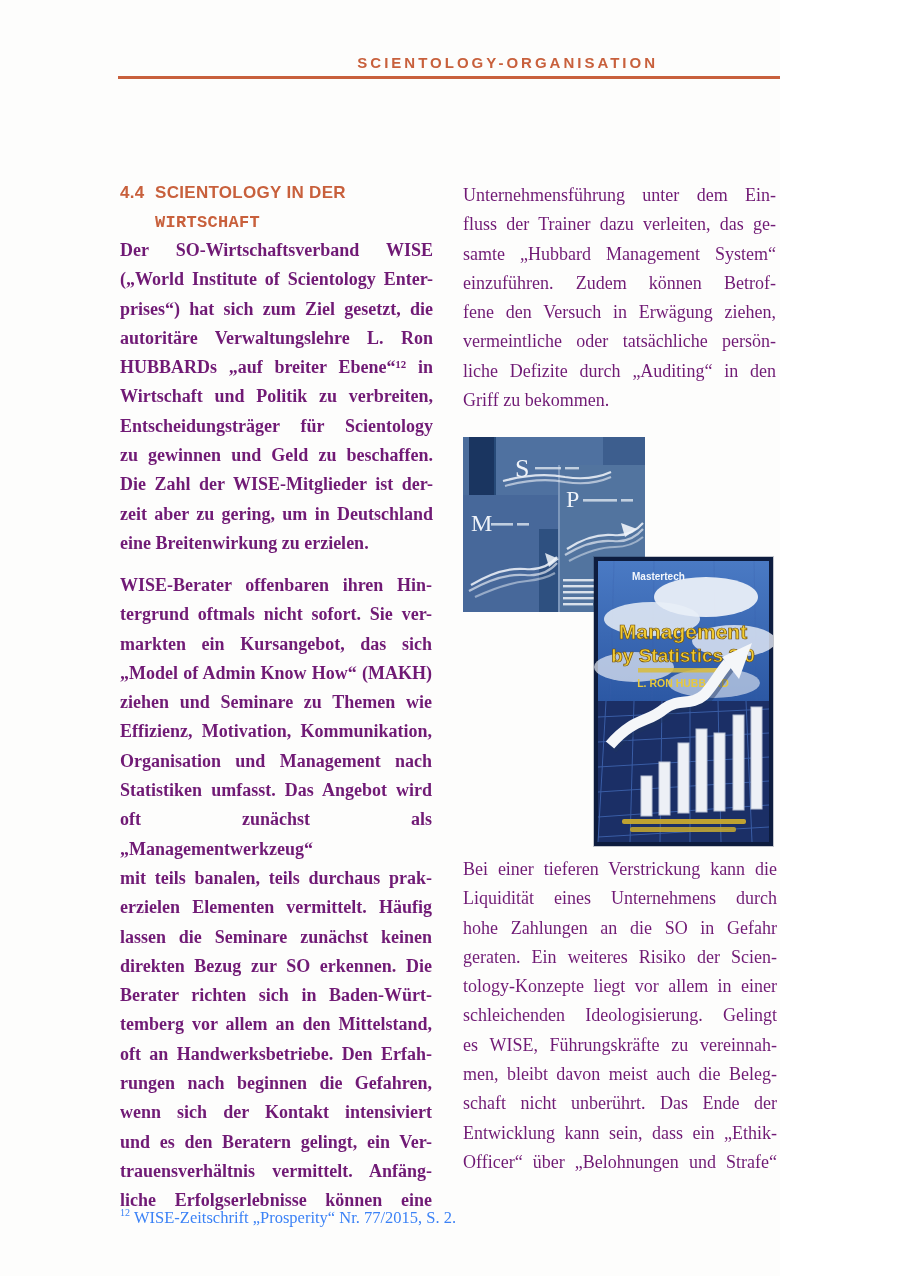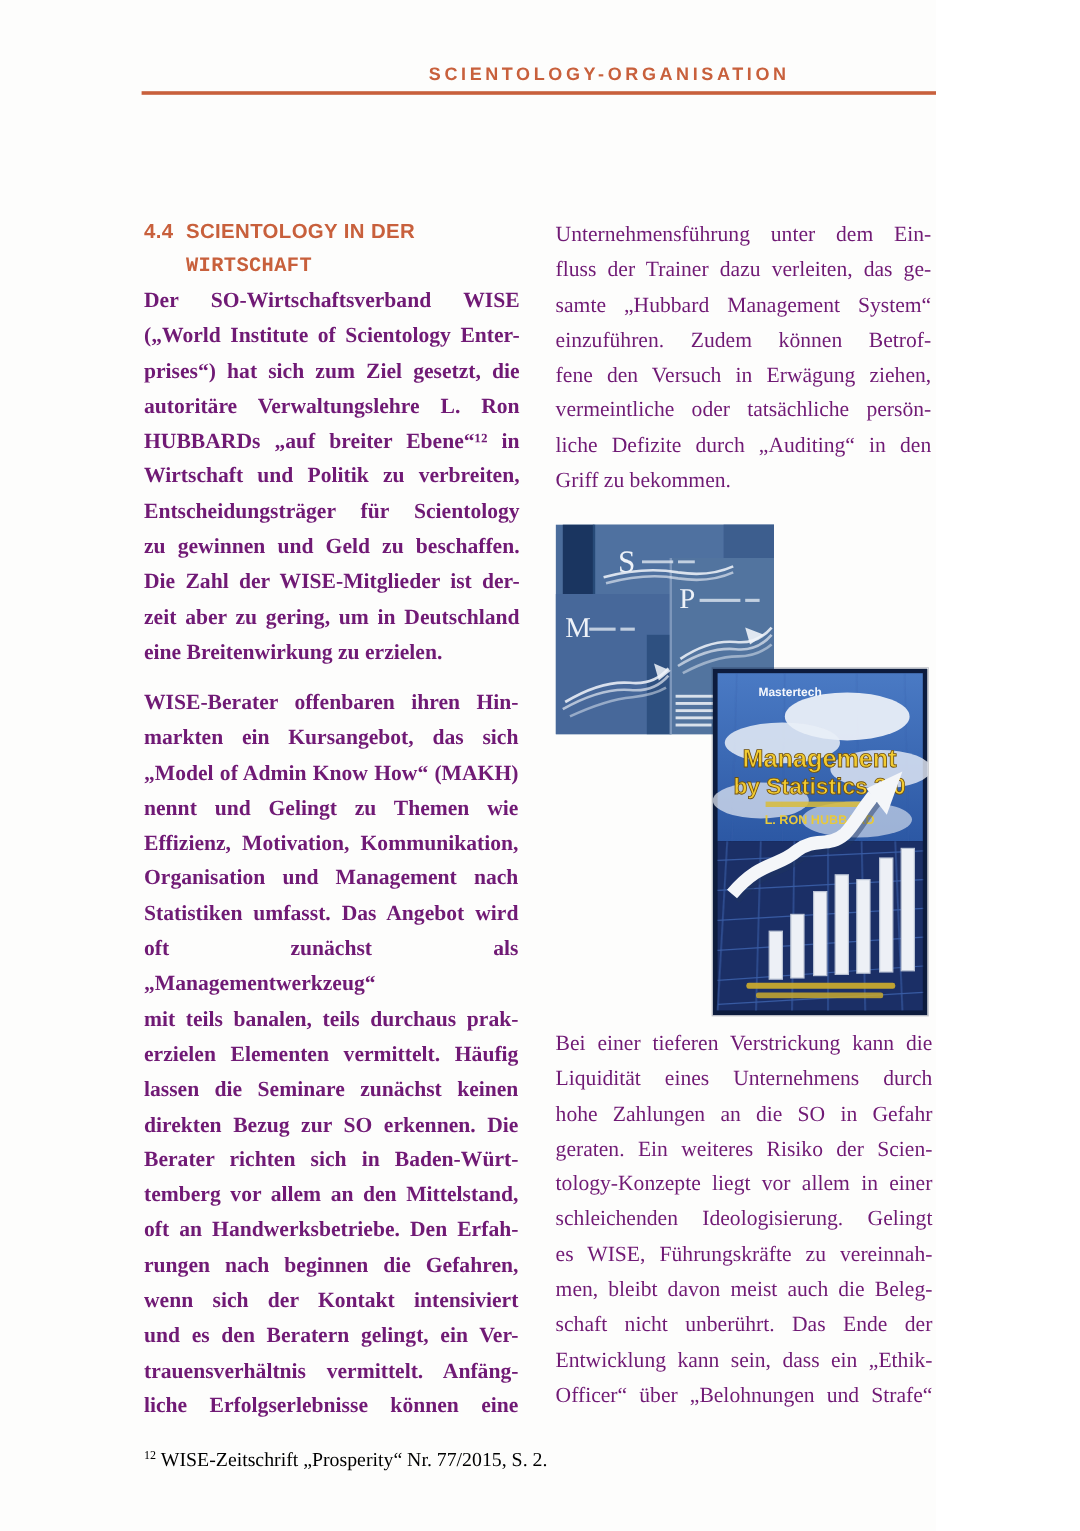--- a/index.html
+++ b/index.html
@@ -49,21 +49,21 @@
   #fig-brochures{left:463px; top:437px; width:182px; height:175px;}
   #fig-book{left:594px; top:557px; width:179px; height:289px; box-shadow:0 0 0 1px rgba(20,30,60,.25);}
   
   .margin-tab{
     position:absolute; left:815px; top:857px; width:85px; height:125px;
     background:#cd6a3c;
   }
   
   .footnote{
     position:absolute; left:120px; top:1207px;
-    font-size:16.5px; color:#000000; white-space:nowrap;
+    font-size:16.5px; color:#3b82f6; white-space:nowrap;
   }
   .footnote sup{font-size:10px; vertical-align:super; margin-right:4px;}
   .page-number{
     position:absolute; left:800px; top:1205px;
     font-family:"Liberation Sans", sans-serif;
     font-weight:bold; font-size:17px; color:#000000;margin-top:29px;
   }
 </style>
 </head>
 <body>
@@ -88,23 +88,24 @@
       <div class="jline">Wirtschaft und Politik zu verbreiten,</div>
       <div class="jline">Entscheidungsträger für Scientology</div>
       <div class="jline">zu gewinnen und Geld zu beschaffen.</div>
       <div class="jline">Die Zahl der WISE-Mitglieder ist der-</div>
       <div class="jline">zeit aber zu gering, um in Deutschland</div>
       <div class="jline last-short">eine Breitenwirkung zu erzielen.</div>
     </div>
 
   <div id="l-para2" class="para">
       <div class="jline">WISE-Berater offenbaren ihren Hin-</div>
+      <div class="jline">tergrund oftmals nicht sofort. Sie ver-</div>
       <div class="jline">markten ein Kursangebot, das sich</div>
       <div class="jline">„Model of Admin Know How“ (MAKH)</div>
-      <div class="jline">nennt und Gelingt zu Themen wie</div>
+      <div class="jline">ziehen und Seminare zu Themen wie</div>
       <div class="jline">Effizienz, Motivation, Kommunikation,</div>
       <div class="jline">Organisation und Management nach</div>
       <div class="jline">Statistiken umfasst. Das Angebot wird</div>
       <div class="jline">oft zunächst als „Managementwerkzeug“</div>
       <div class="jline">mit teils banalen, teils durchaus prak-</div>
       <div class="jline">erzielen Elementen vermittelt. Häufig</div>
       <div class="jline">lassen die Seminare zunächst keinen</div>
       <div class="jline">direkten Bezug zur SO erkennen. Die</div>
       <div class="jline">Berater richten sich in Baden-Würt-</div>
       <div class="jline">temberg vor allem an den Mittelstand,</div>

